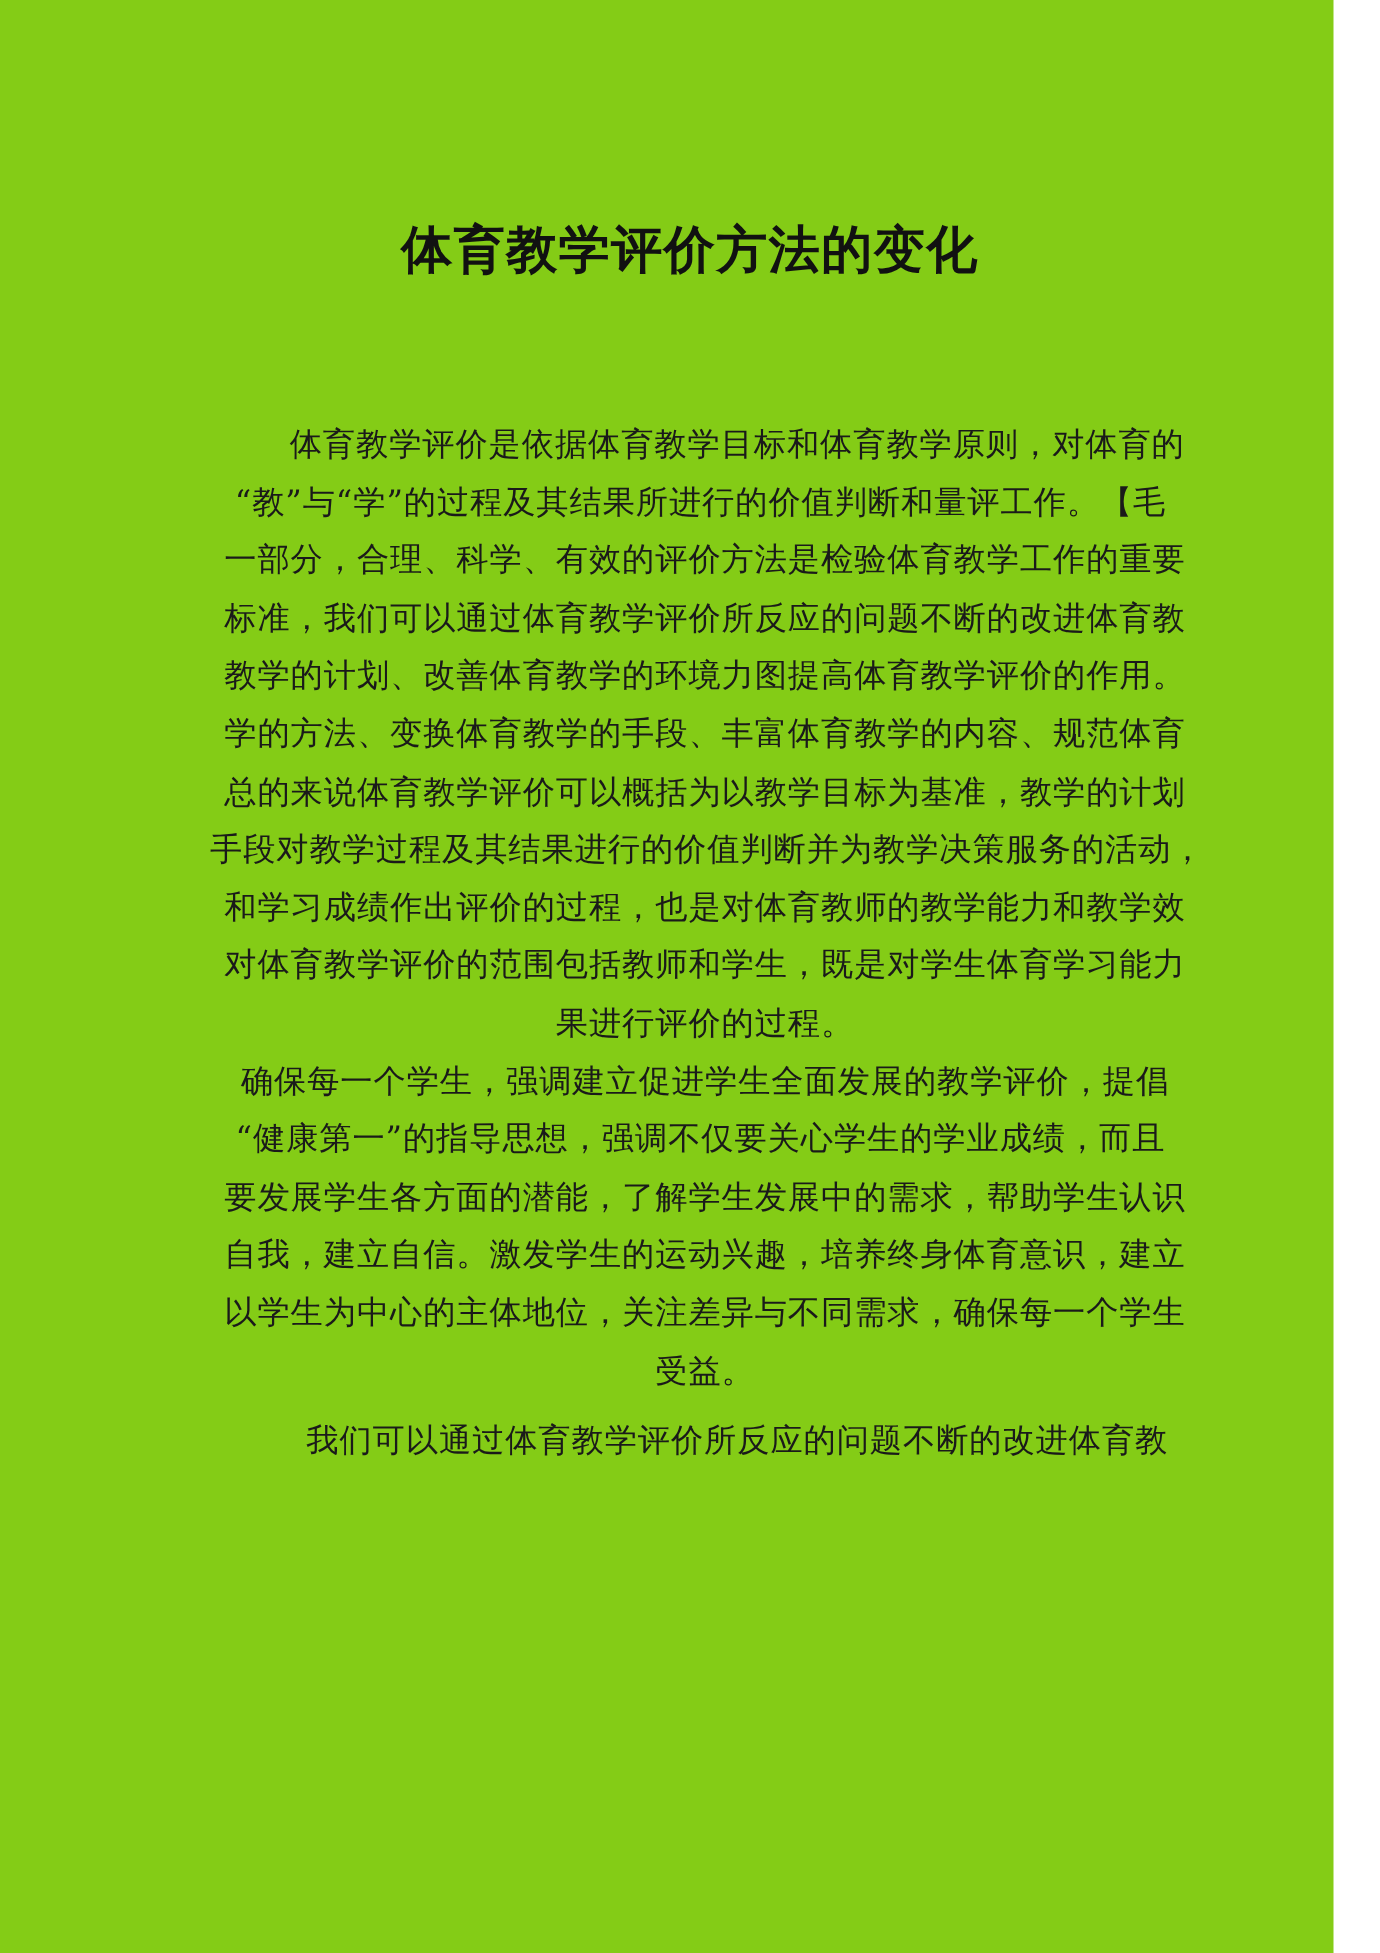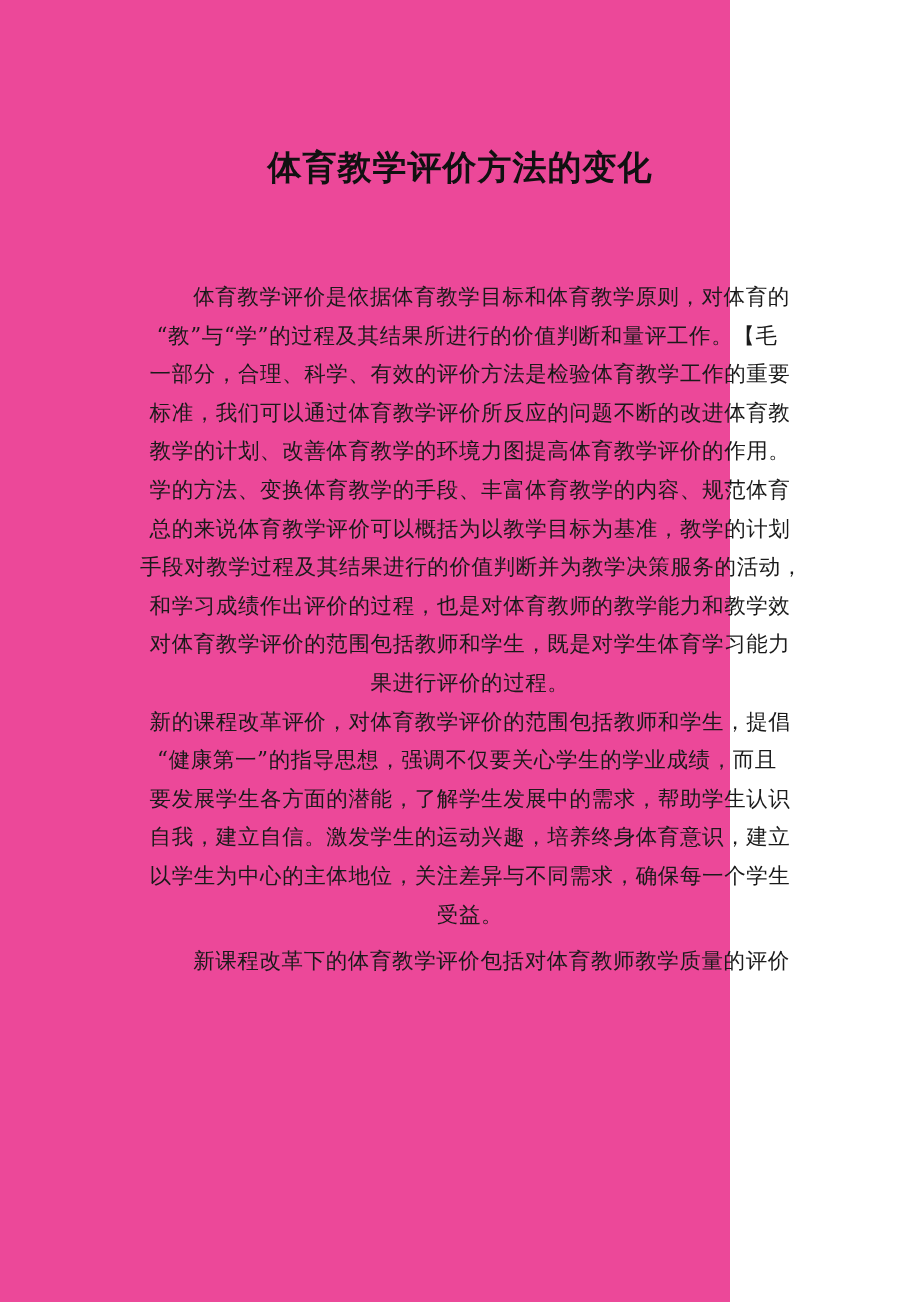--- a/index.html
+++ b/index.html
@@ -12,23 +12,23 @@
       height: 1302px;
       position: relative;
       overflow: hidden;
       font-family: "DejaVu Serif", "Liberation Serif", serif;
       color: #111111;
     }
     .page {
       position: absolute;
       left: 0;
       top: 0;
-      width: 730px;
+      width: 889px;
       height: 1302px;
-      background: #ec4899;
+      background: #84cc16;
     }
     .title {
       position: absolute;
       left: 0;
       top: 143px;
       width: 920px;
       text-align: center;
       font-family: "DejaVu Sans", "Liberation Sans", sans-serif;
       font-size: 34px;
       font-weight: bold;
@@ -78,25 +78,25 @@
 
     <div>
       <span class="line">总的来说体育教学评价可以概括为以教学目标为基准，教学的计划</span>
       <span class="line">手段对教学过程及其结果进行的价值判断并为教学决策服务的活动，</span>
       <span class="line">和学习成绩作出评价的过程，也是对体育教师的教学能力和教学效</span>
       <span class="line">对体育教学评价的范围包括教师和学生，既是对学生体育学习能力</span>
       <span class="line">果进行评价的过程。</span>
     </div>
 
     <div>
-      <span class="line">新的课程改革评价，对体育教学评价的范围包括教师和学生，提倡</span>
+      <span class="line">确保每一个学生，强调建立促进学生全面发展的教学评价，提倡</span>
       <span class="line quote-start">“健康第一”的指导思想，强调不仅要关心学生的学业成绩，而且</span>
       <span class="line">要发展学生各方面的潜能，了解学生发展中的需求，帮助学生认识</span>
       <span class="line">自我，建立自信。激发学生的运动兴趣，培养终身体育意识，建立</span>
       <span class="line">以学生为中心的主体地位，关注差异与不同需求，确保每一个学生</span>
       <span class="line">受益。</span>
     </div>
 
     <div style="margin-top:8px;">
-      <span class="line indent">新课程改革下的体育教学评价包括对体育教师教学质量的评价</span>
+      <span class="line indent">我们可以通过体育教学评价所反应的问题不断的改进体育教</span>
     </div>
   </div>
 </div>
 
 </body></html>

